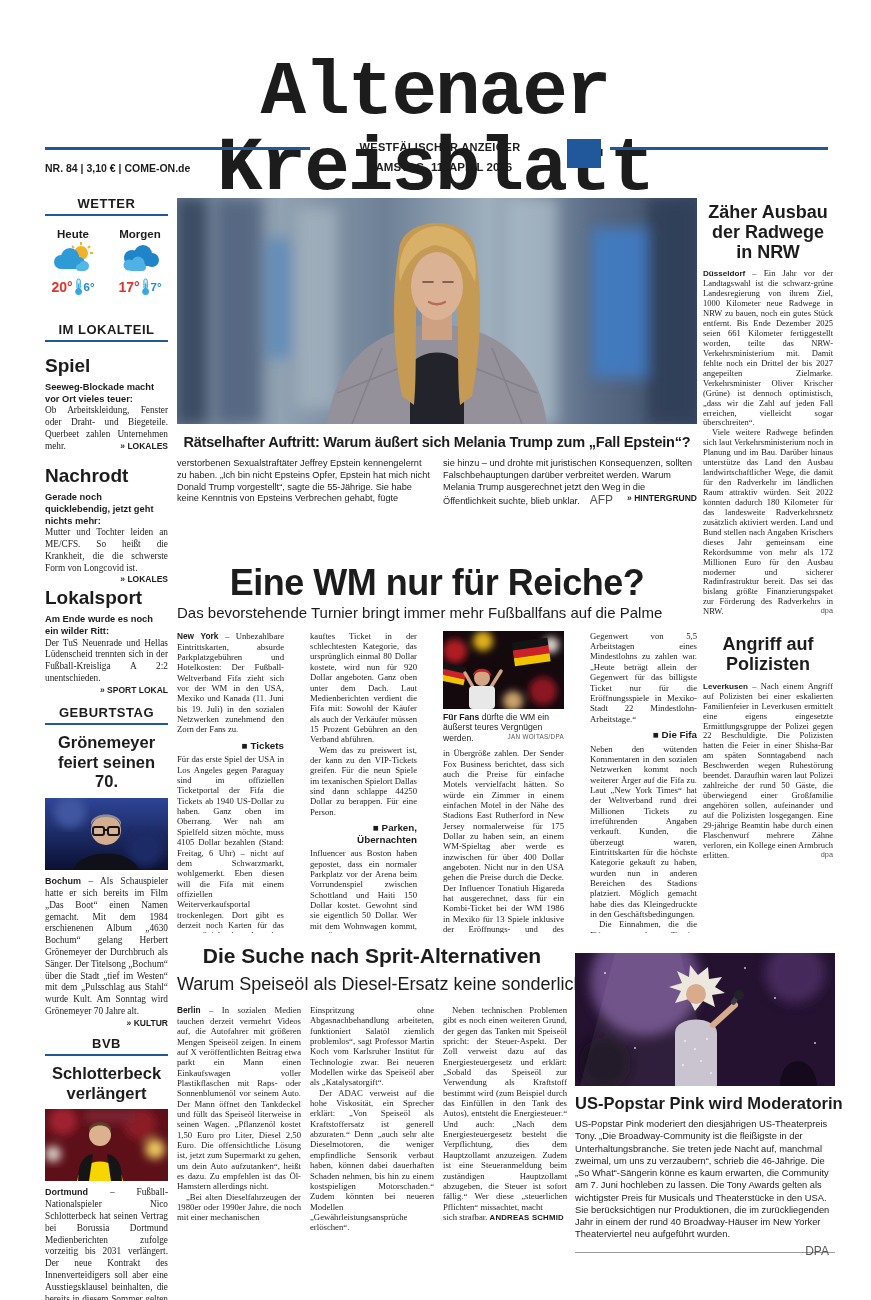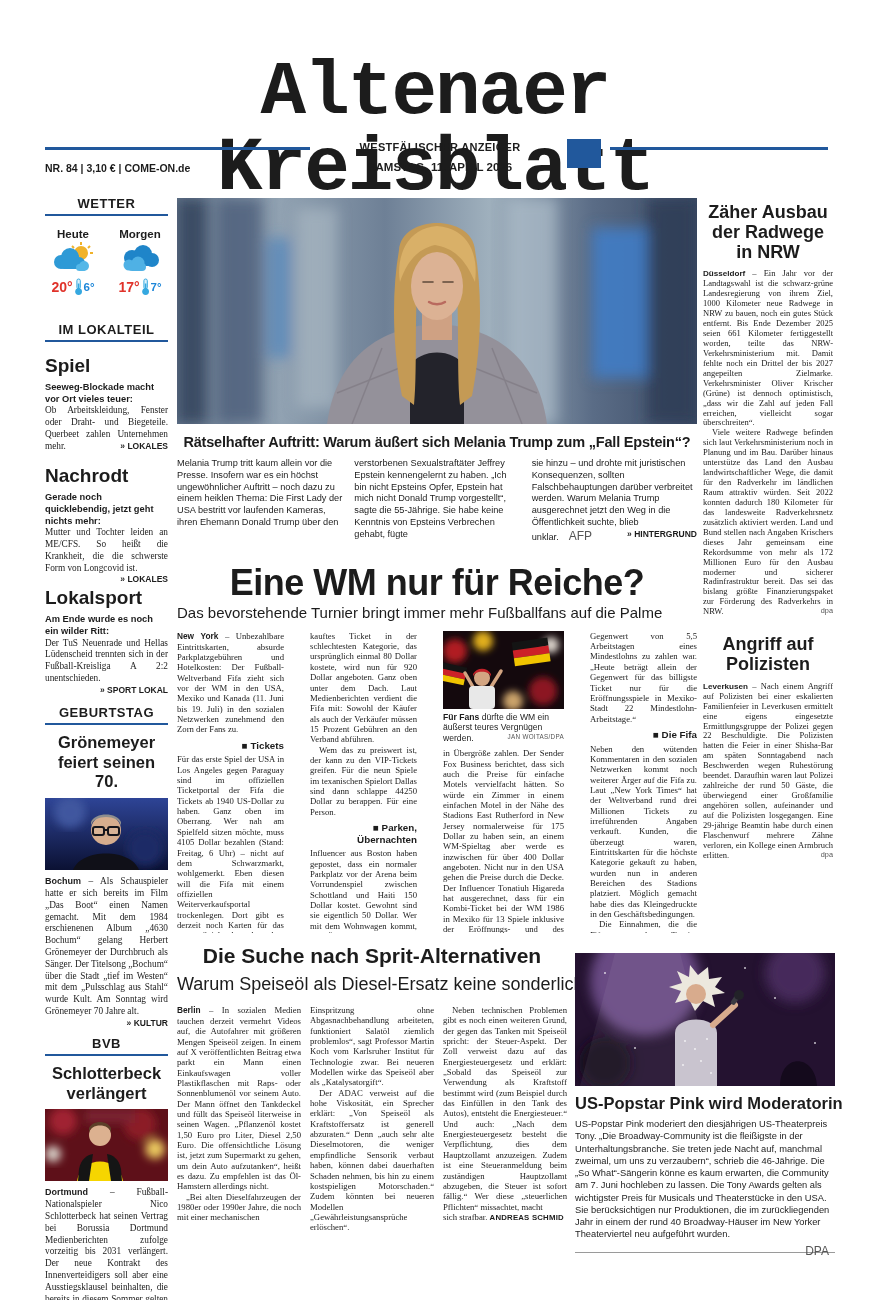--- a/index.html
+++ b/index.html
@@ -264,21 +264,20 @@
       <path d="M260,28 C292,30 302,58 298,84 C288,60 276,50 258,47 C240,51 230,64 223,84 C219,58 230,30 260,28 Z" fill="#d9b068"></path>
       <g stroke="#5d4a3a" stroke-width="1.6" stroke-linecap="round">
           <line x1="246" y1="84" x2="256" y2="84"></line>
           <line x1="266" y1="84" x2="276" y2="84"></line>
         </g>
       <path d="M252,104 C256,107 264,107 268,104" stroke="#b96a5e" stroke-width="2.4" fill="none" stroke-linecap="round"></path>
     </svg>
 
     <div class="kicker">Rätselhafter Auftritt: Warum äußert sich Melania Trump zum „Fall Epstein“?</div>
     <div class="mel-cols">
-      <p class="mel-col">Melania Trump tritt kaum allein vor die Presse. Insofern war es ein höchst ungewöhnlicher Auftritt – noch dazu zu einem heiklen Thema: Die First Lady der USA bestritt vor laufenden Kameras, ihren Ehemann Donald Trump über den</p>
       <p class="mel-col">verstorbenen Sexualstraftäter Jeffrey Epstein kennengelernt zu haben. „Ich bin nicht Epsteins Opfer, Epstein hat mich nicht Donald Trump vorgestellt“, sagte die 55-Jährige. Sie habe keine Kenntnis von Epsteins Verbrechen gehabt, fügte</p>
       <p class="mel-col"><span>sie hinzu – und drohte mit juristischen Konsequenzen, sollten Falschbehauptungen darüber verbreitet werden. Warum Melania Trump ausgerechnet jetzt den Weg in die Öffentlichkeit suchte, blieb unklar.</span><span class="wire">AFP</span><span class="ref">» HINTERGRUND</span></p>
     </div>
 
     <h2 class="wm-headline">Eine WM nur für Reiche?</h2>
     <div class="wm-subhead">Das bevorstehende Turnier bringt immer mehr Fußballfans auf die Palme</div>
 
     <div class="cols4">
       <div class="ncol">
         <p><b class="dl sans" style="font-size:8.3px">New York</b><span> – Unbezahlbare Eintrittskarten, absurde Parkplatzgebühren und Hotelkosten: Der Fußball-Weltverband Fifa zieht sich vor der WM in den USA, Mexiko und Kanada (11. Juni bis 19. Juli) in den sozialen Netzwerken zunehmend den Zorn der Fans zu.</span></p>

